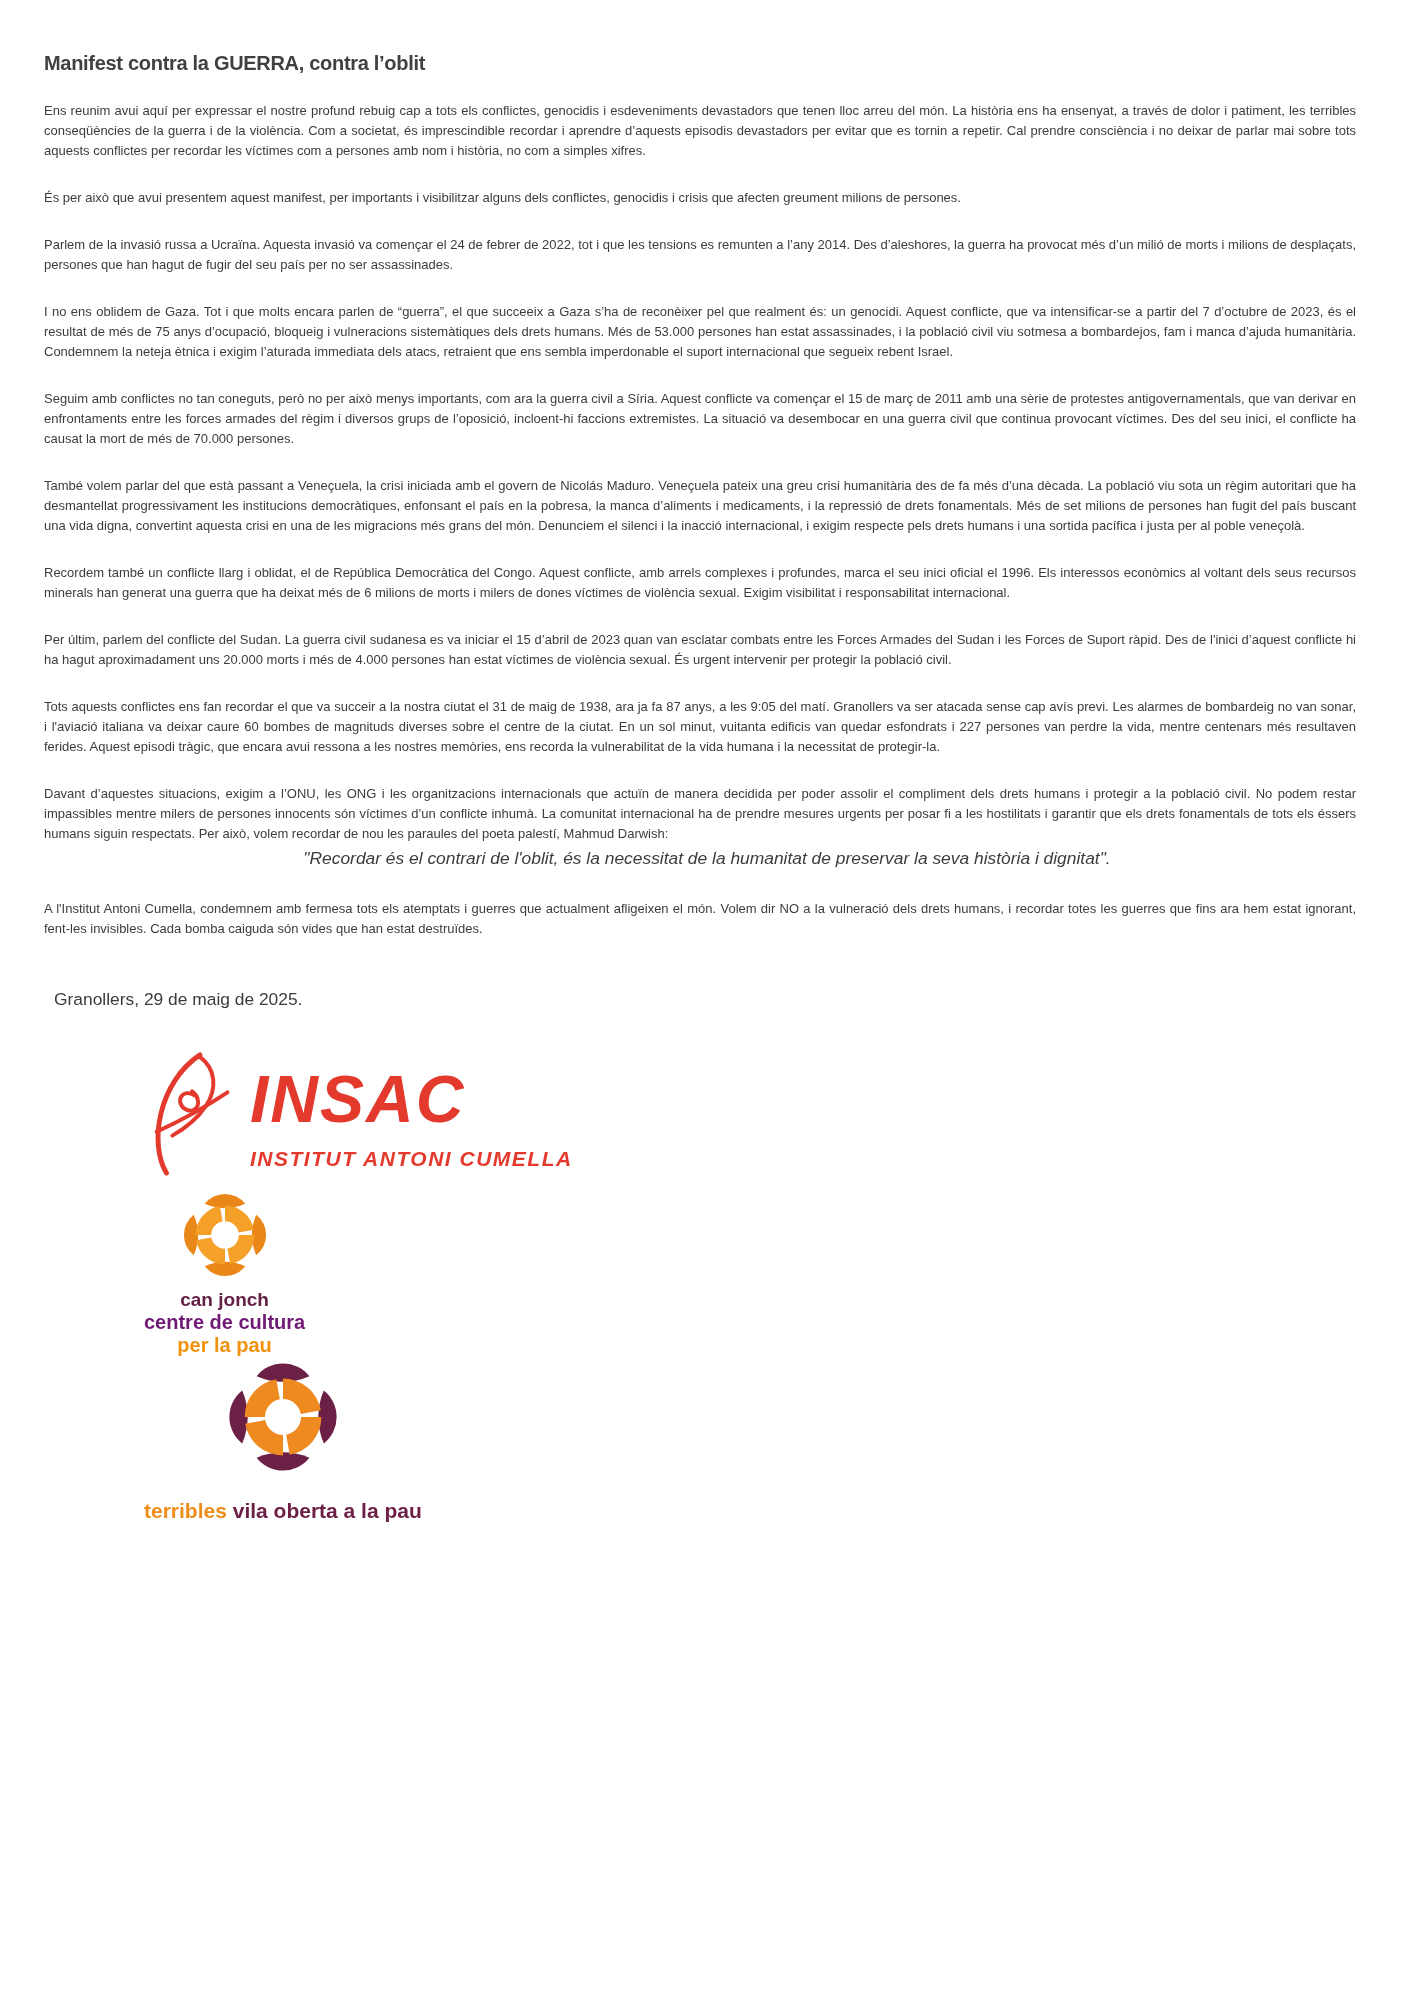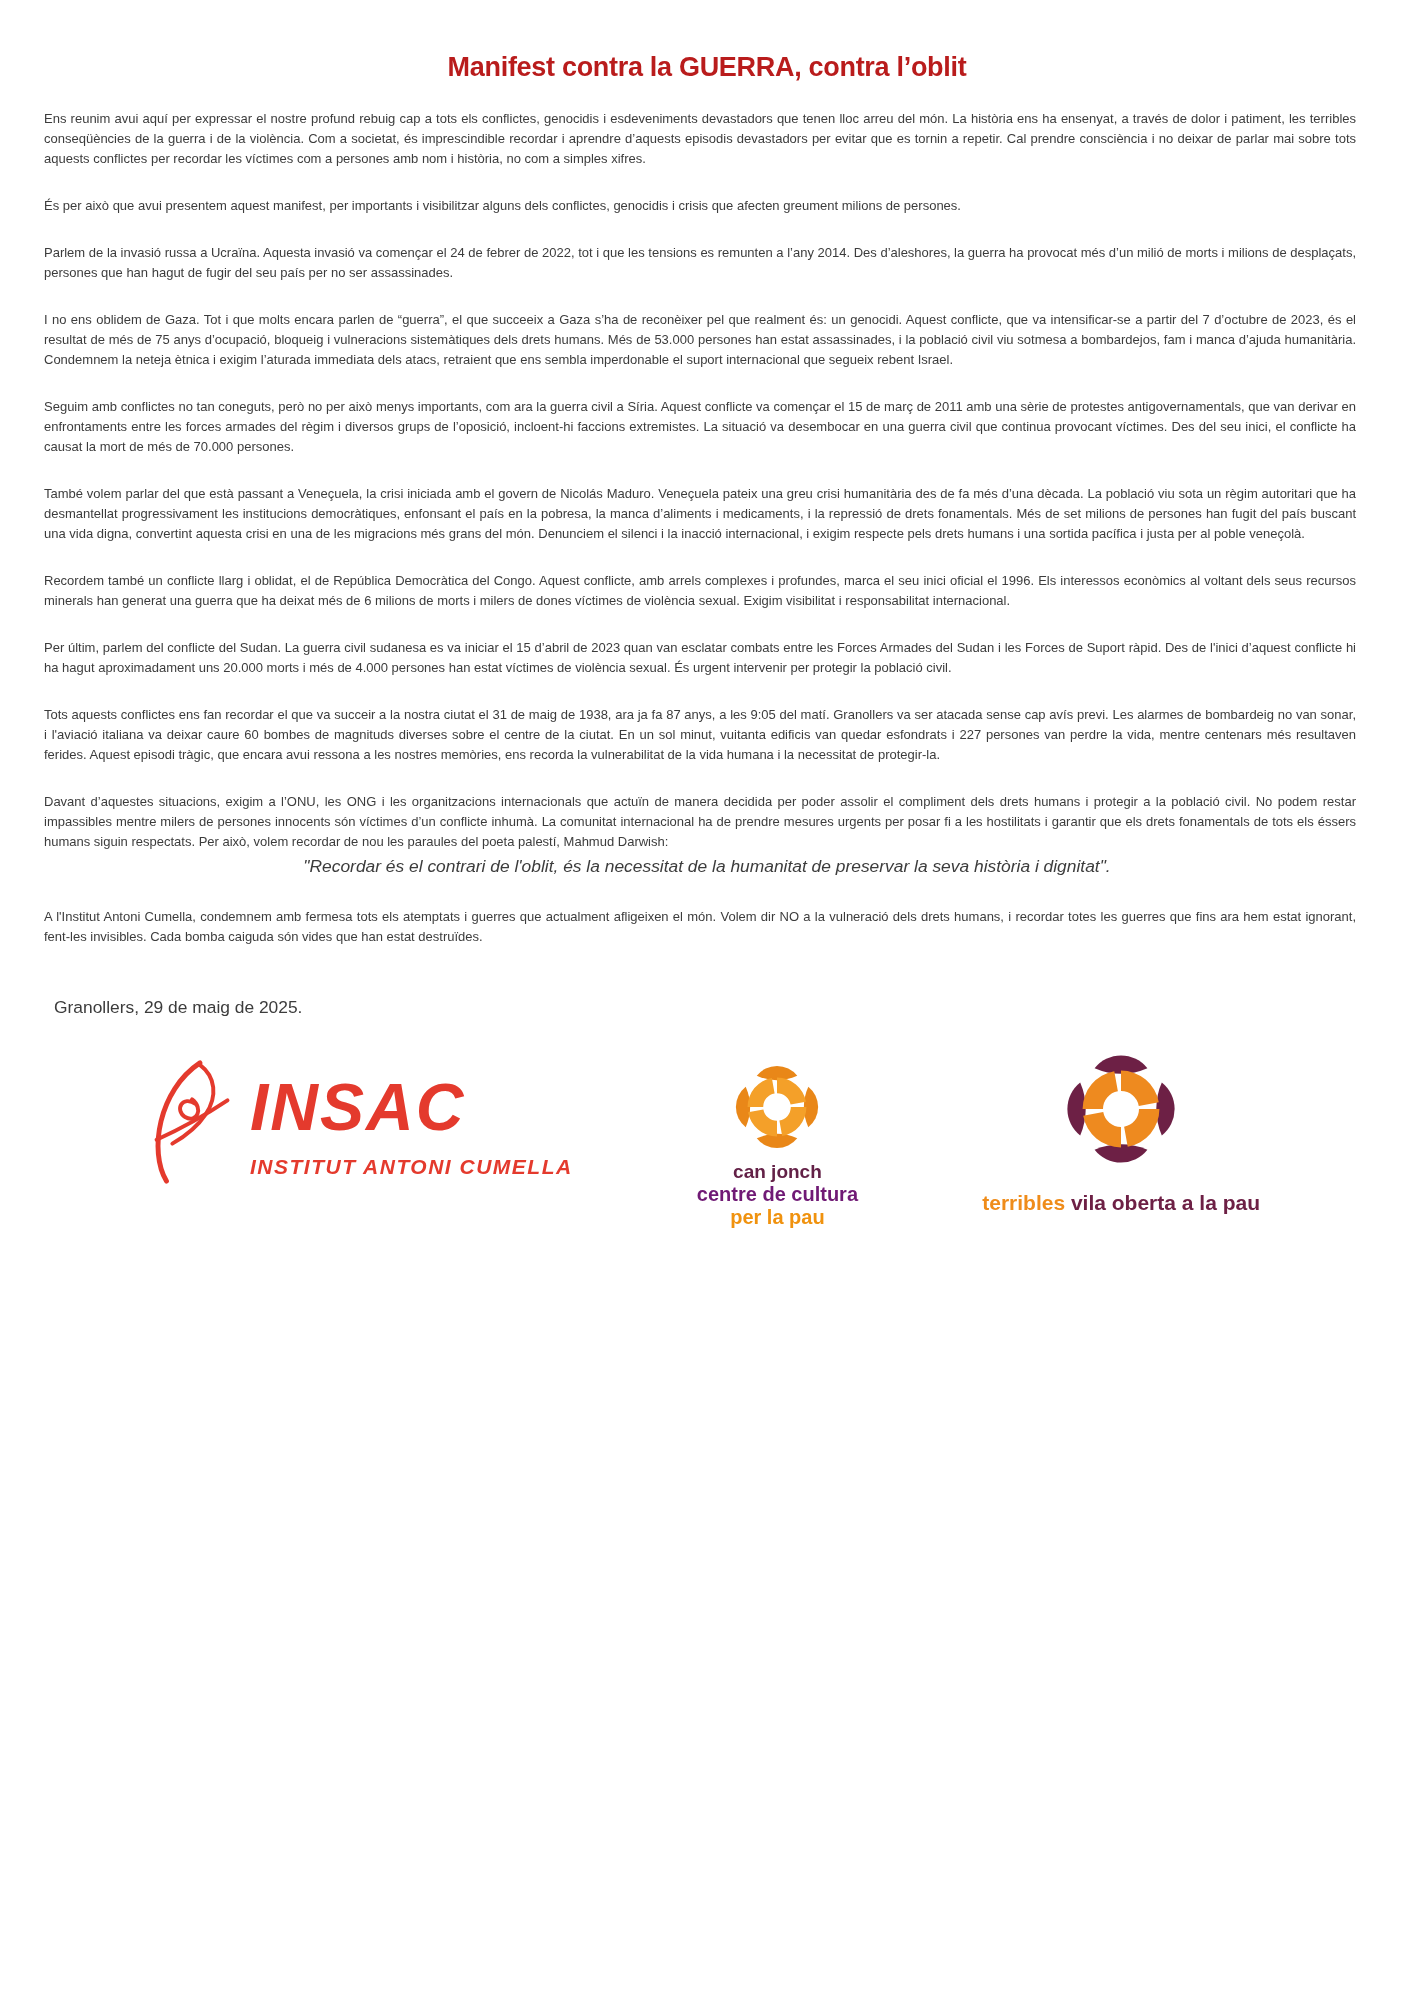--- a/index.html
+++ b/index.html
@@ -13,25 +13,24 @@
   .page{
     box-sizing:border-box;
     width:1414px;
     min-height:2000px;
     padding:52px 44px 20px 44px;
     background:#ffffff;
     overflow:hidden;
   }
   h1.doc-title{
     margin:0 0 26px 0;
-    text-align:center;
-    font-size:27px;
+    font-size:20px;
     font-weight:bold;
     letter-spacing:-0.3px;
-    color:#b91c1c;
+    color:#404040;
     font-family:"Liberation Sans","DejaVu Sans",sans-serif;
   }
   p.para{
     margin:0 14px 27px 0;
     font-size:13px;
     line-height:20px;
     text-align:justify;
     color:#3c3c3c;
   }
   p.para.no-gap{margin-bottom:0;}
@@ -49,20 +48,21 @@
     line-height:28.2px;
     text-align:left;
   }
   
   .logos{
     margin-top:28px;
     display:flex;
     align-items:flex-start;
     justify-content:space-between;
     padding:0 110px 0 100px;
+    flex-direction:column;
   }
   
   .insac{display:flex;align-items:flex-start;margin-top:8px;}
   .insac-mark{width:100px;height:128px;flex:0 0 auto;}
   .insac-text{margin-left:6px;margin-top:18px;}
   .insac-name{
     font-size:66px;
     font-weight:bold;
     font-style:italic;
     color:#e43a2d;

